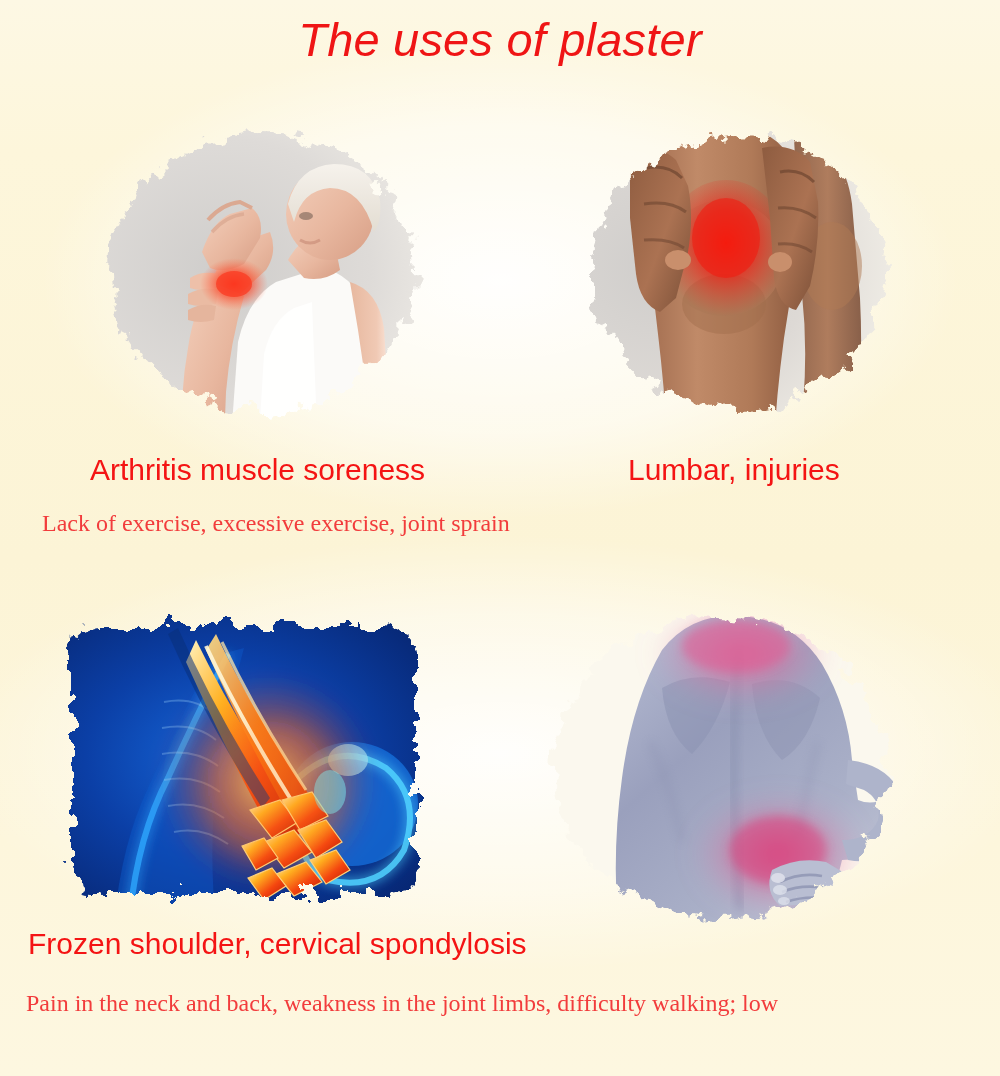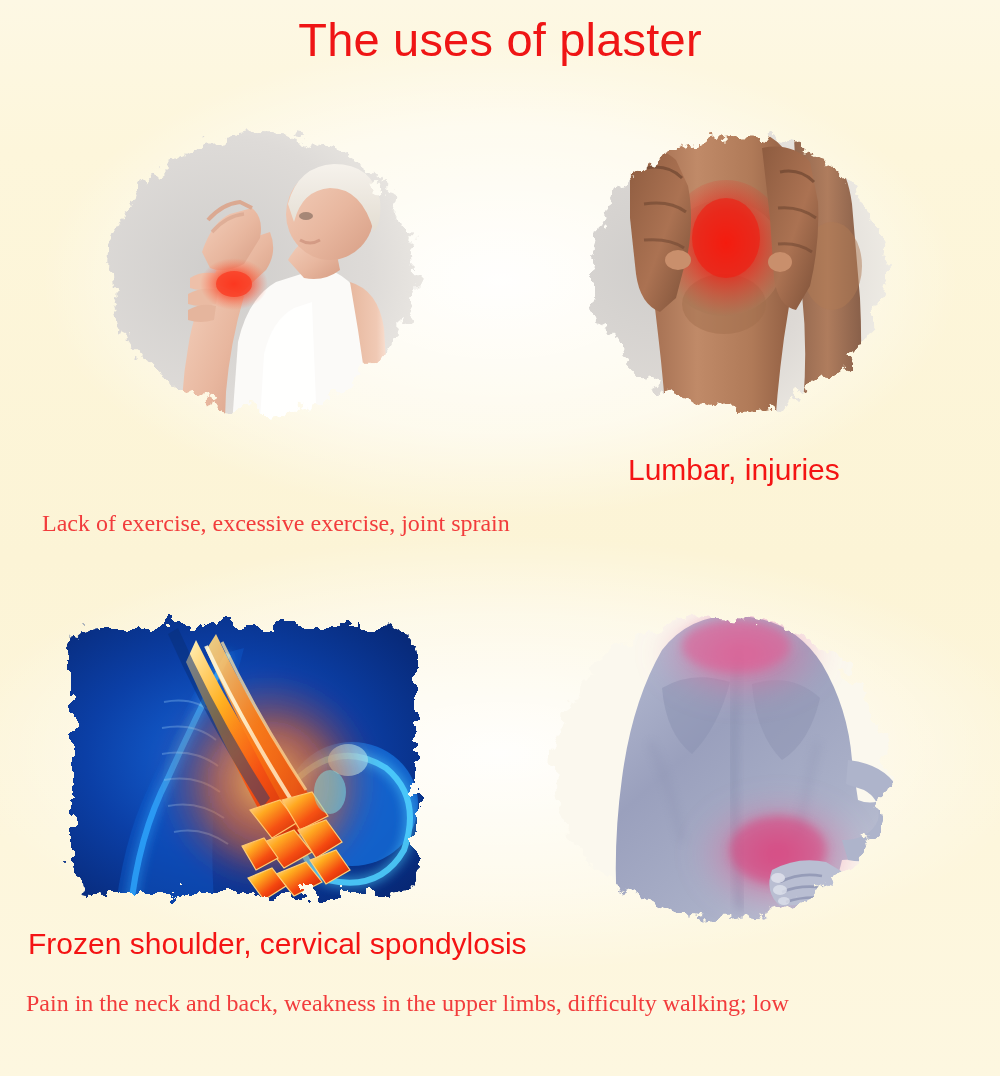--- a/index.html
+++ b/index.html
@@ -19,20 +19,21 @@
   }
 
   
   #title{
     position:absolute;left:0;right:0;top:12px;
     text-align:center;
     font-size:47px;line-height:56px;
     color:#ef1515;
     letter-spacing:0.2px;
     white-space:nowrap;
+    font-style:italic;
   }
 
   
   .panel{position:absolute;overflow:hidden;}
   .panel .inner{position:absolute;inset:0;}
 
   
   .caption{
     position:absolute;
     color:#f41414;
@@ -194,20 +195,21 @@
 
         <path d="M214 50 Q244 44 262 64 L270 104 Q272 146 262 188 L248 212 Q230 208 226 180 L222 120 Z" fill="url(#hand2)"></path>
         <path d="M232 74 Q252 70 266 84" stroke="#6e4631" stroke-width="3" fill="none" opacity="0.7"></path>
         <path d="M230 110 Q252 108 268 120" stroke="#6e4631" stroke-width="3" fill="none" opacity="0.6"></path>
         <path d="M230 146 Q250 144 264 154" stroke="#6e4631" stroke-width="3" fill="none" opacity="0.55"></path>
         <ellipse cx="232" cy="164" rx="12" ry="10" fill="#c98f6c"></ellipse>
       </g>
     </svg>
   </div>
 
+  <div class="caption" style="left:90px;top:452px;">Arthritis muscle soreness</div>
   <div class="caption" style="left:628px;top:452px;">Lumbar, injuries</div>
 
   <div class="body-text" style="left:42px;top:503px;width:930px;">
     <div>Lack of exercise, excessive exercise, joint sprain</div>
   </div>
 
   <div class="panel" style="left:18px;top:592px;width:440px;height:330px;">
     <svg class="inner" viewBox="0 0 440 330" preserveAspectRatio="none">
       <defs>
         <radialGradient id="p3bg" cx="46%" cy="50%" r="68%">
@@ -372,16 +374,16 @@
         <ellipse cx="292" cy="286" rx="7" ry="5" fill="#dfe2ec" opacity="0.85"></ellipse>
         <ellipse cx="294" cy="298" rx="7" ry="5" fill="#dfe2ec" opacity="0.8"></ellipse>
         <ellipse cx="298" cy="309" rx="6" ry="4" fill="#dfe2ec" opacity="0.75"></ellipse>
       </g>
     </svg>
   </div>
 
   <div class="caption" style="left:28px;top:926px;">Frozen shoulder, cervical spondylosis</div>
 
   <div class="body-text" style="left:26px;top:983px;width:950px;">
-    <div>Pain in the neck and back, weakness in the upper limbs, difficulty walking; low</div>
+    <div>Pain in the neck and back, weakness in the joint limbs, difficulty walking; low</div>
   </div>
 
 </div>
 
 </body></html>

